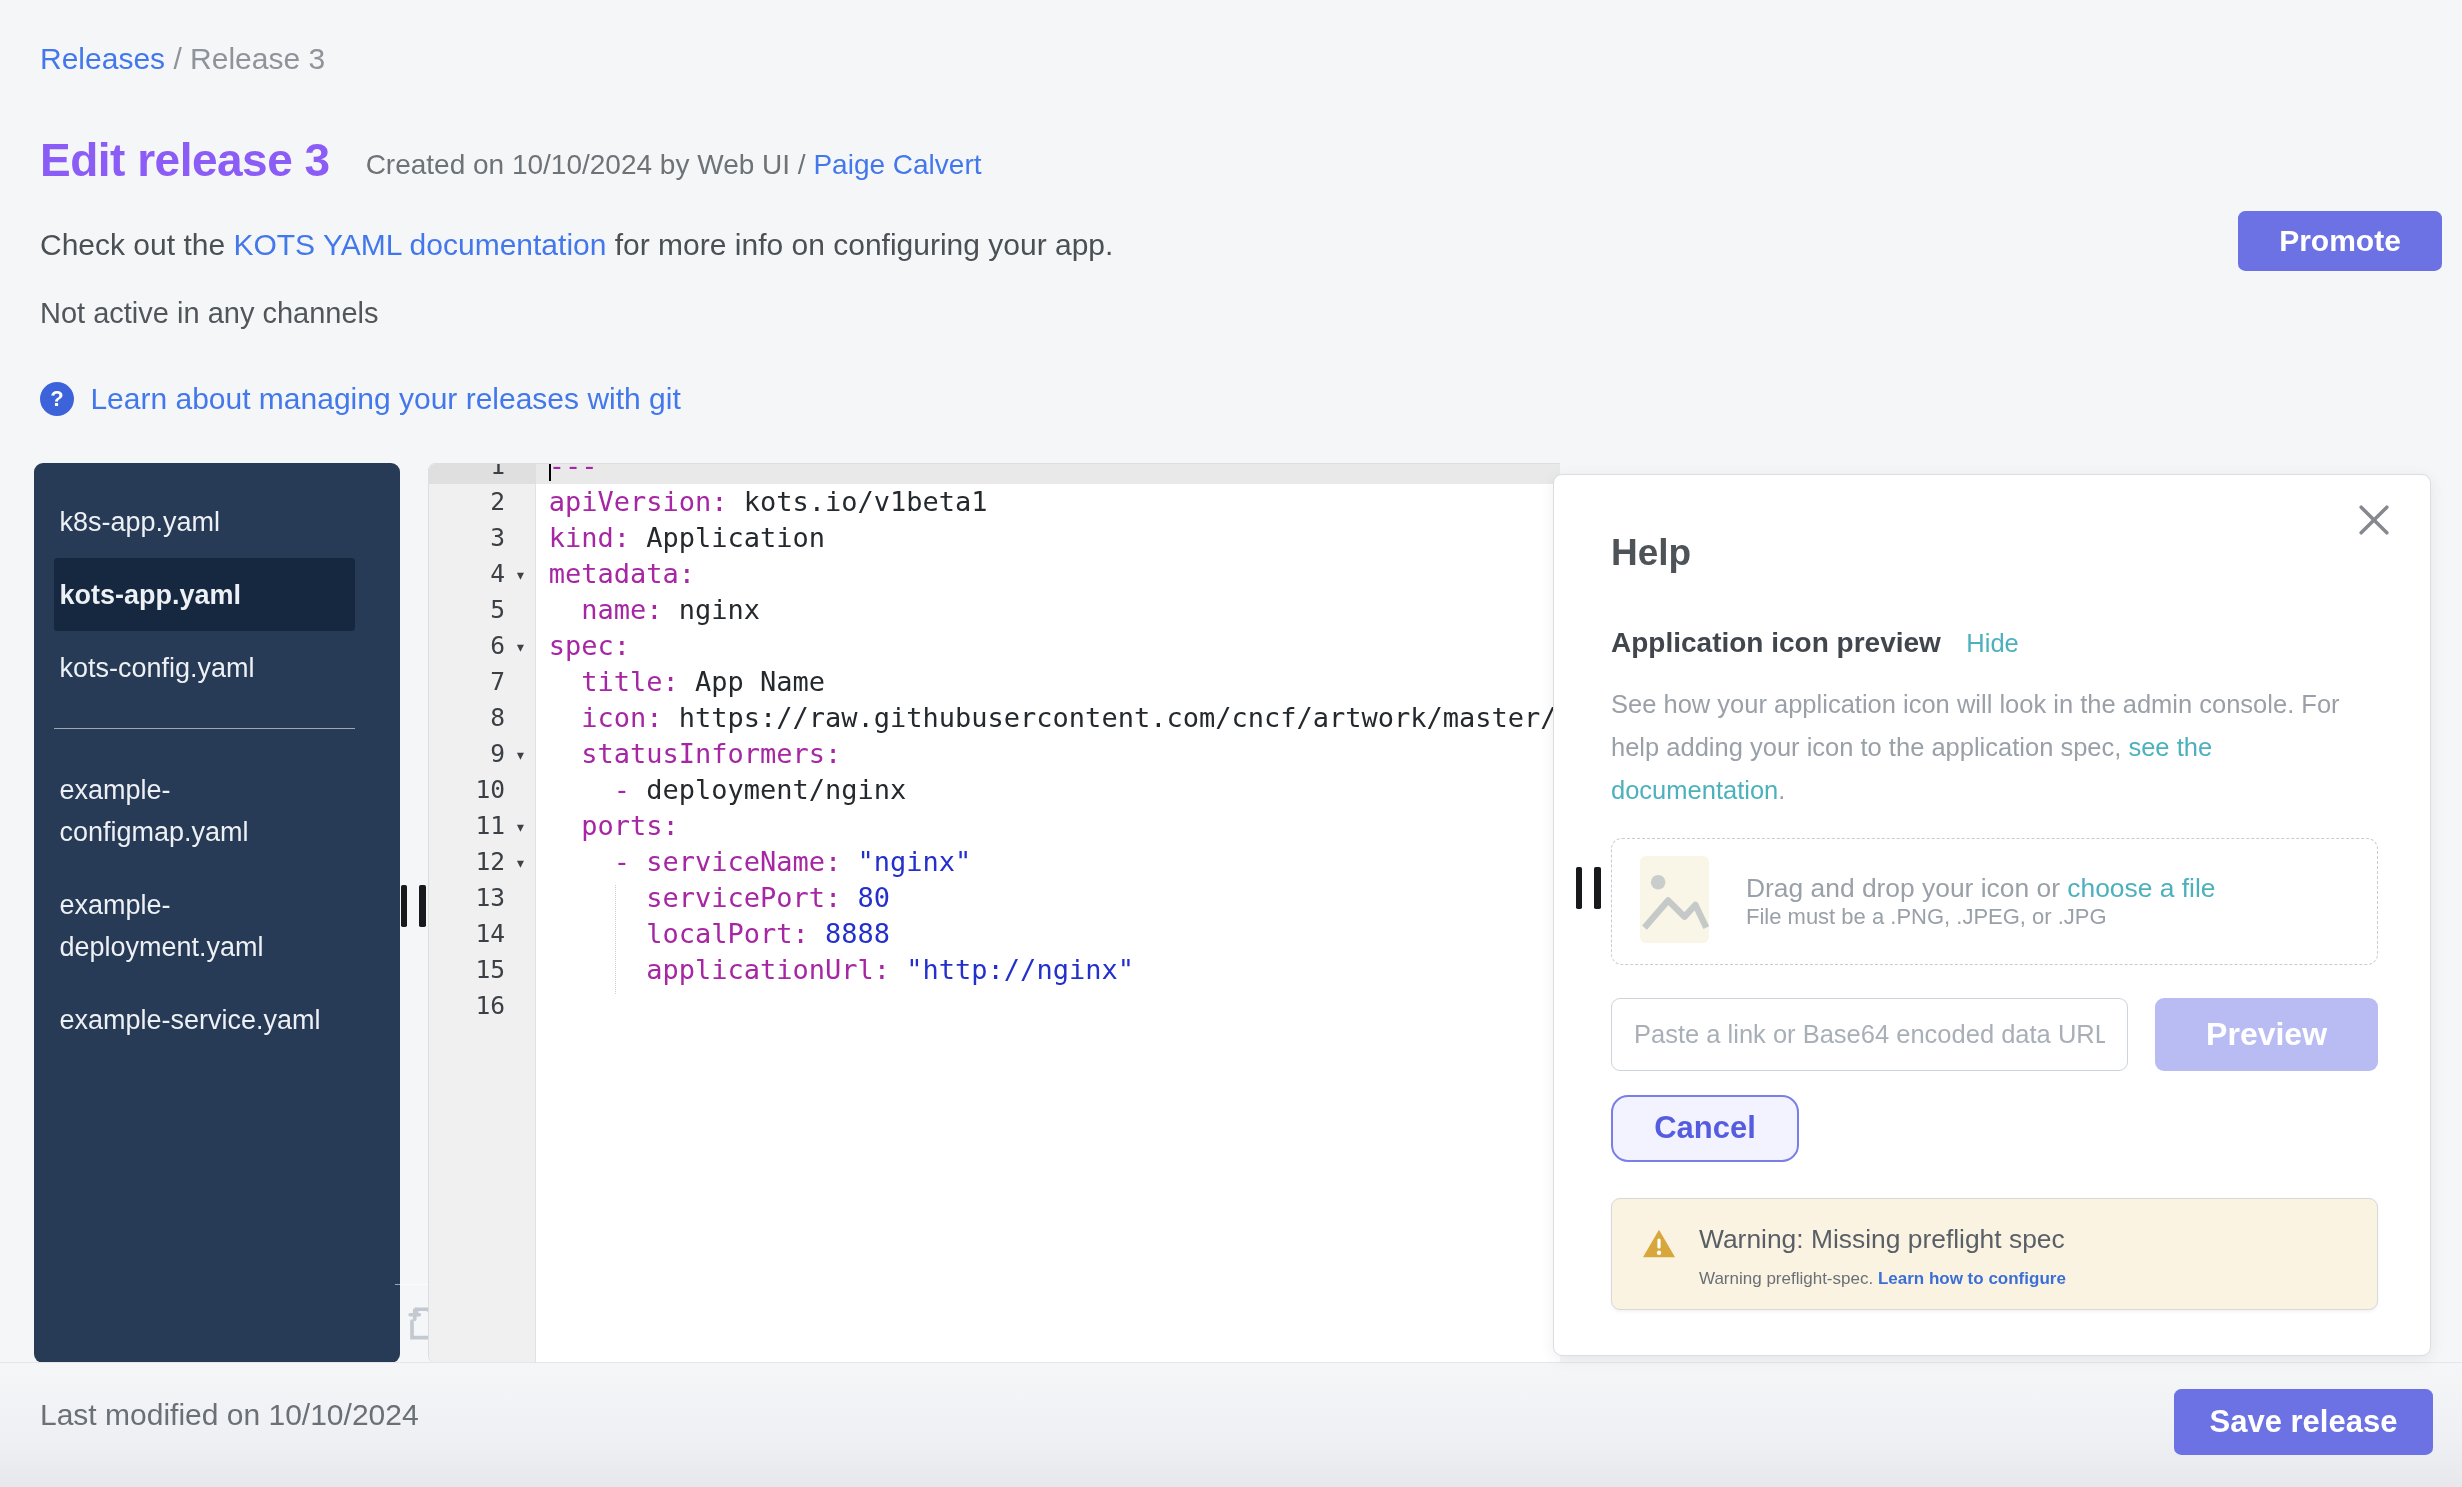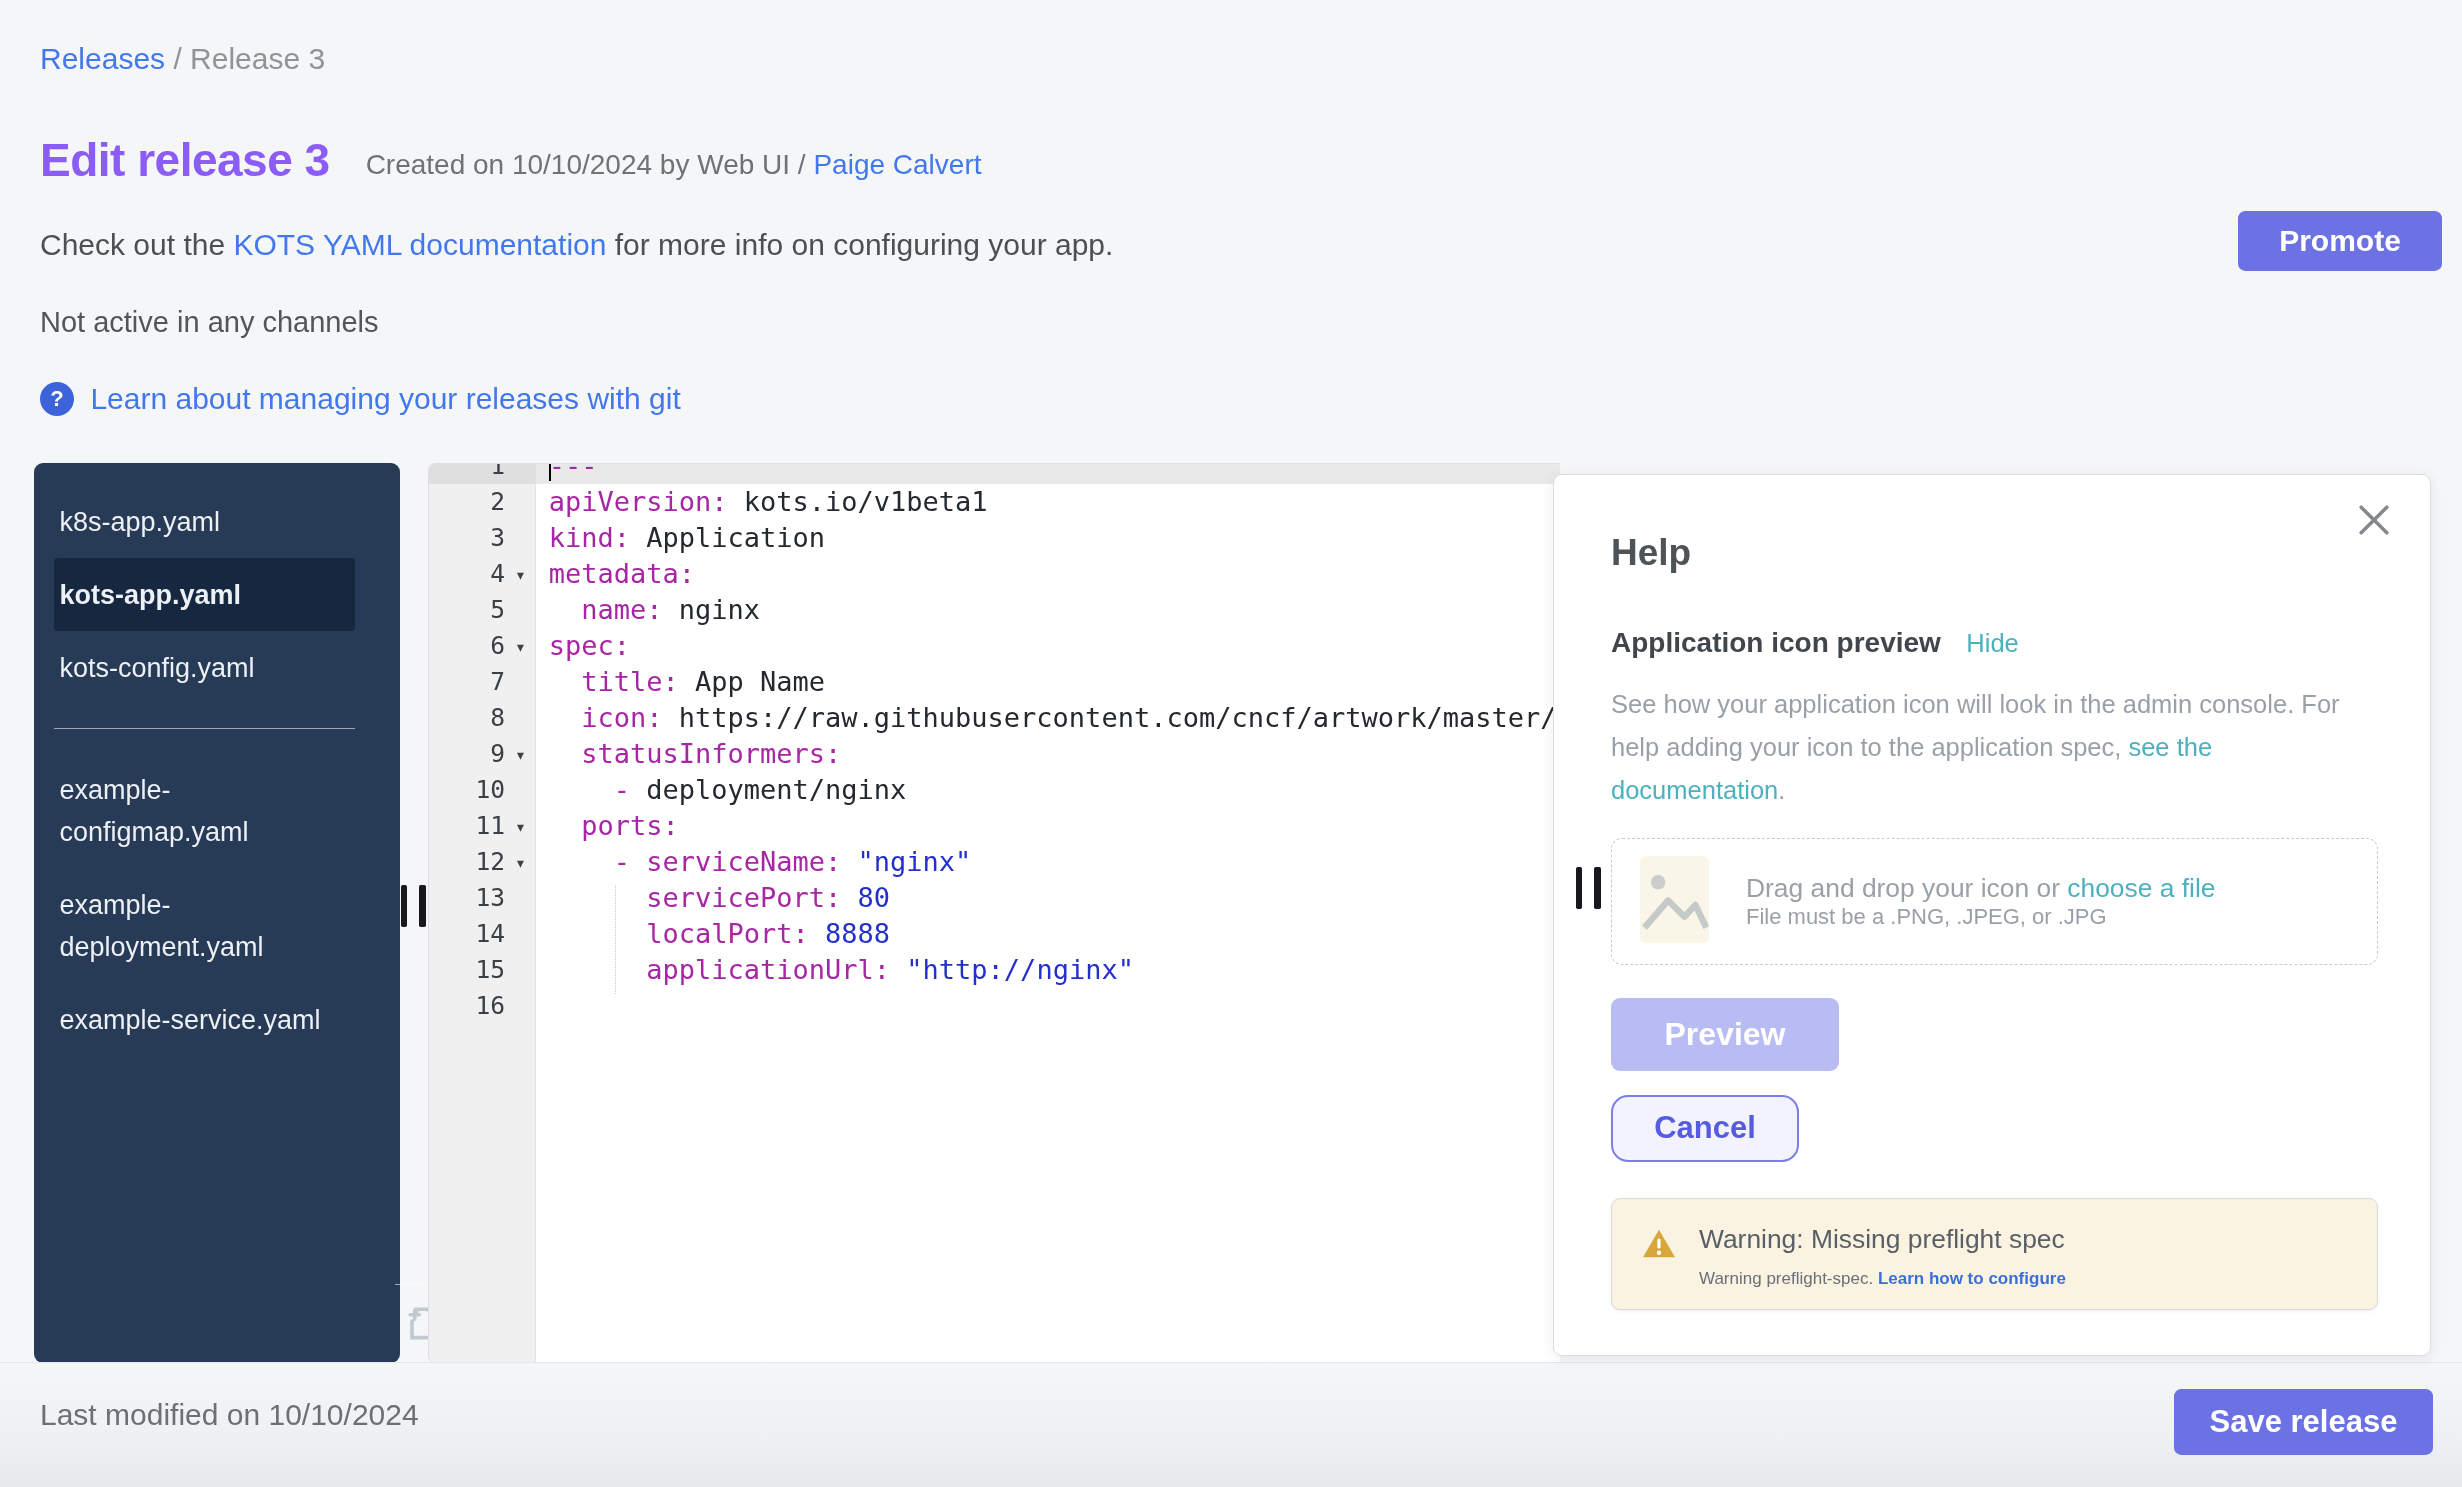--- a/index.html
+++ b/index.html
@@ -15,21 +15,21 @@
   
   .breadcrumb{position:absolute;left:40px;top:42px;font-size:30px}
   .breadcrumb a{color:var(--link-blue)}
   .breadcrumb .sep,.breadcrumb .cur{color:#8f949a}
   .title-row{position:absolute;left:40px;top:133px;display:flex;align-items:center;gap:36px}
   .title-row h1{font-size:46px;font-weight:700;color:#8b5cf6;letter-spacing:-0.5px;font-family:"Liberation Sans",sans-serif}
   .created{font-size:28px;color:#6e7377;padding-top:9px}
   .created a{color:var(--link-blue)}
   .docs-line{position:absolute;left:40px;top:228px;font-size:30px;color:#4b5055}
   .docs-line a{color:var(--link-blue)}
-  .channel-status{position:absolute;left:40px;top:306px;font-size:29px;color:#51565b}
+  .channel-status{position:absolute;left:40px;top:297px;font-size:29px;color:#51565b}
   .promote{position:absolute;left:2238px;top:211px;width:204px;height:60px;border:none;border-radius:7.3px;
            background:var(--accent);color:#fff;font-size:30px;font-weight:700;cursor:pointer;font-family:inherit}
   .git-row{position:absolute;left:40px;top:382px;display:flex;align-items:center;gap:16.4px;font-size:30px}
   .git-row a{color:var(--link-blue)}
   .q-icon{width:34px;height:34px;border-radius:50%;background:#3C63D9;color:#fff;font-size:22px;font-weight:700;
           display:flex;align-items:center;justify-content:center;flex:none}
 
   
   .sidebar{position:absolute;left:34px;top:463px;width:366px;height:900px;background:var(--sidebar-bg);
            border-radius:9px;padding-top:22px;display:flex;}
@@ -304,20 +304,21 @@
         <path d="M6 80 L32 50 L50 68 L62 55 L74 80" stroke="#C5CAC8" stroke-width="7" fill="none" stroke-linejoin="round"></path>
       </svg>
     </span>
     <div class="dz-text">
       <div class="dz-line1"><span>Drag and drop your icon or </span><a>choose a file</a></div>
       <div class="dz-line2">File must be a .PNG, .JPEG, or .JPG</div>
     </div>
   </div>
 
   <div class="input-row">
+    <input class="icon-input" placeholder="Paste a link or Base64 encoded data URL" style="">
     <button class="preview-btn" disabled="">Preview</button>
   </div>
 
   <button class="cancel-btn">Cancel</button>
 
   <div class="warning">
     <svg width="36" height="35" viewBox="0 0 24 24">
       <path d="M12 2.5 L23 21.5 H1 Z" fill="#D8A73C"></path>
       <rect x="10.9" y="8.5" width="2.2" height="7" rx="1.1" fill="#fff"></rect>
       <circle cx="12" cy="18.3" r="1.5" fill="#fff"></circle>

